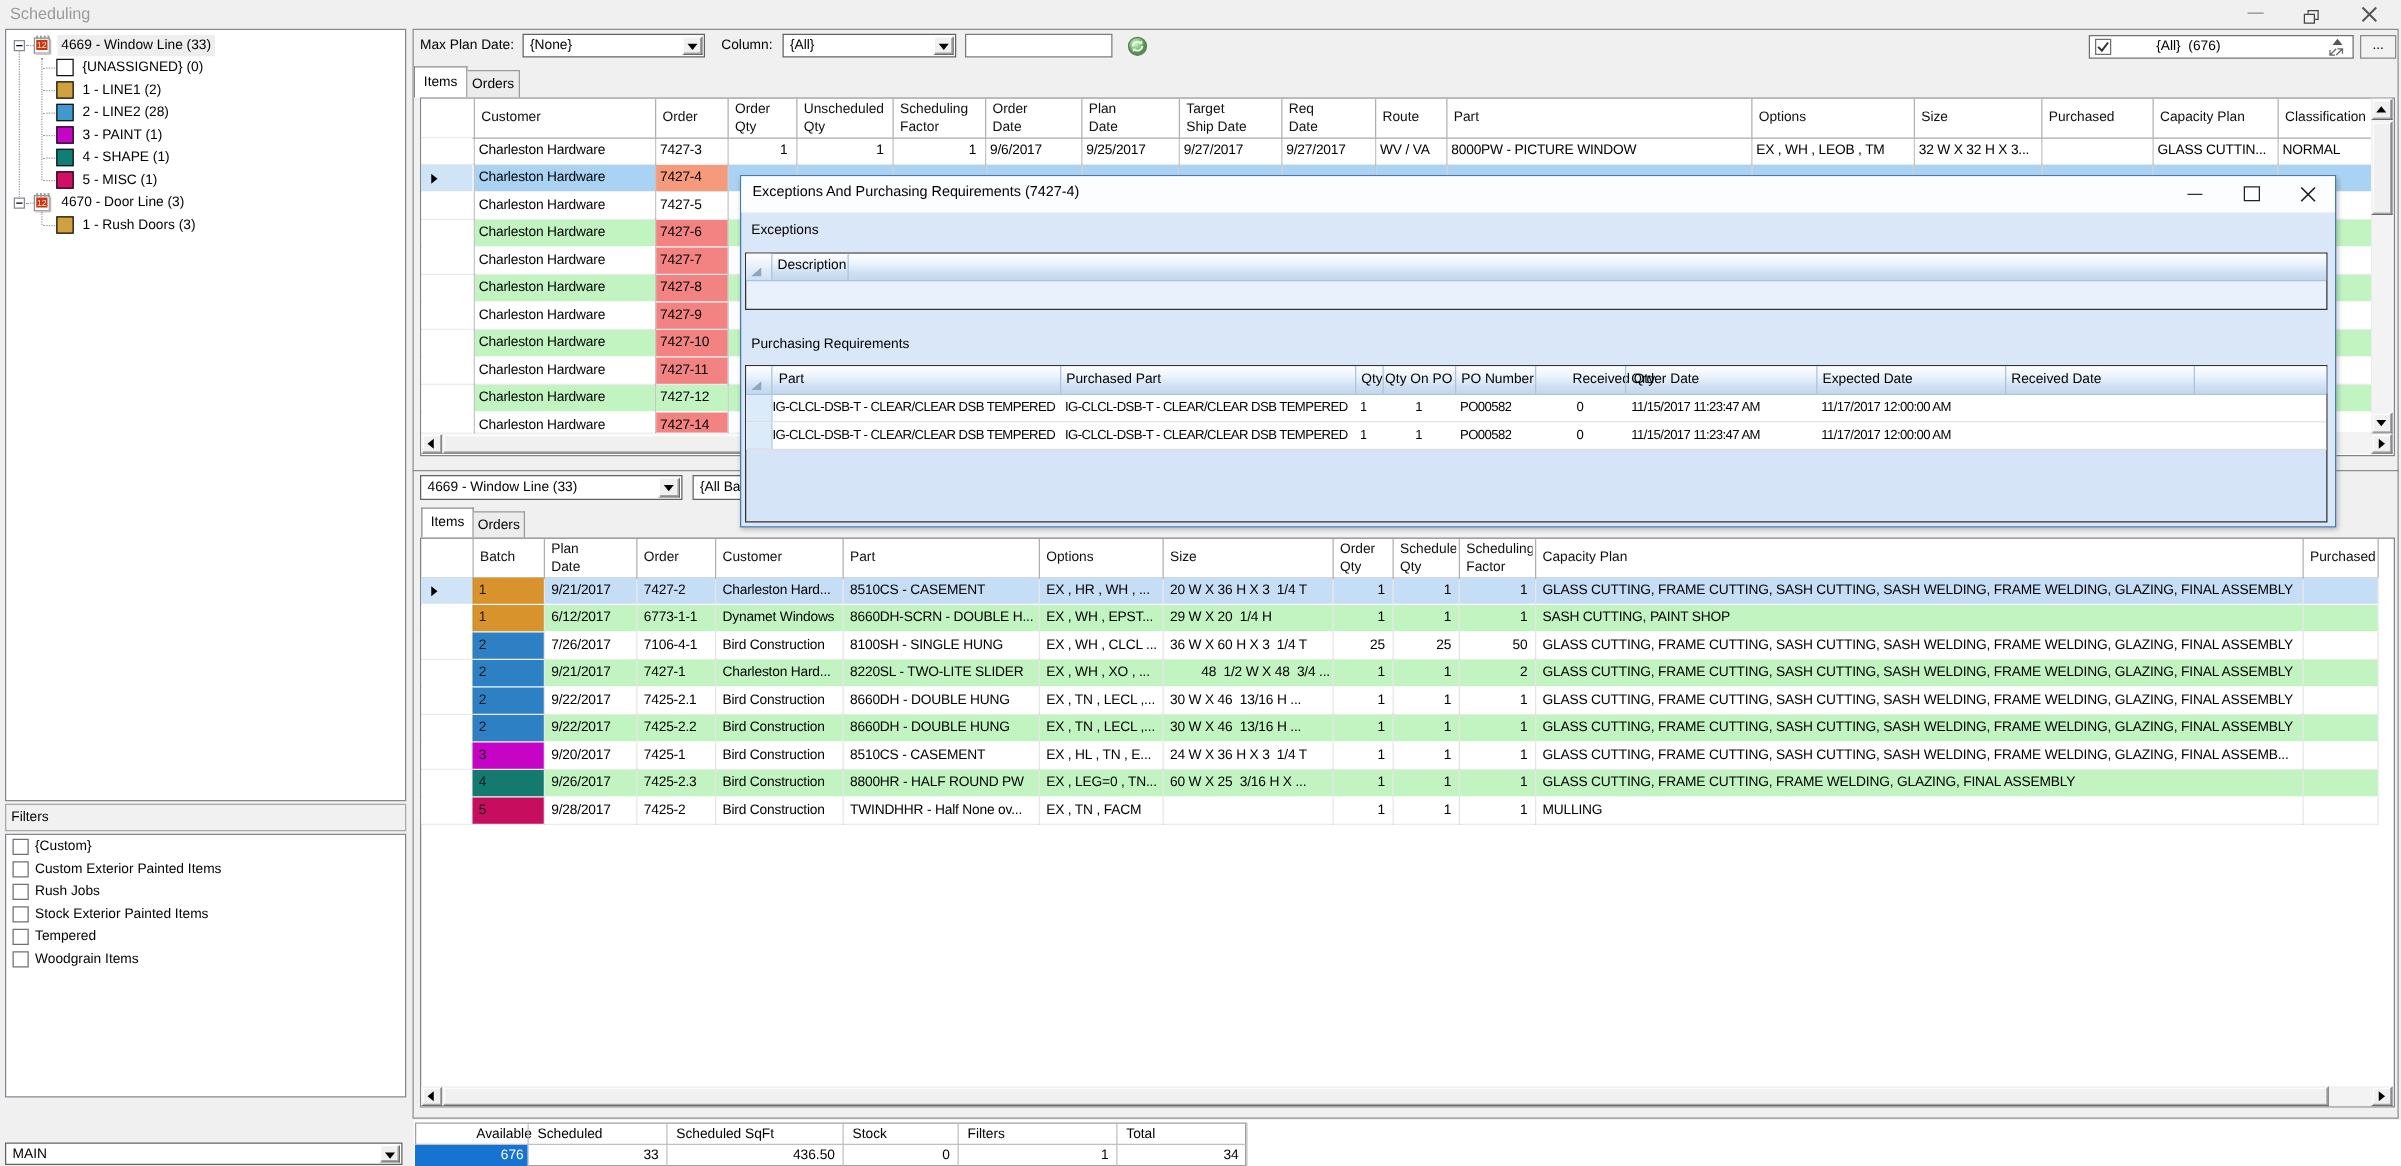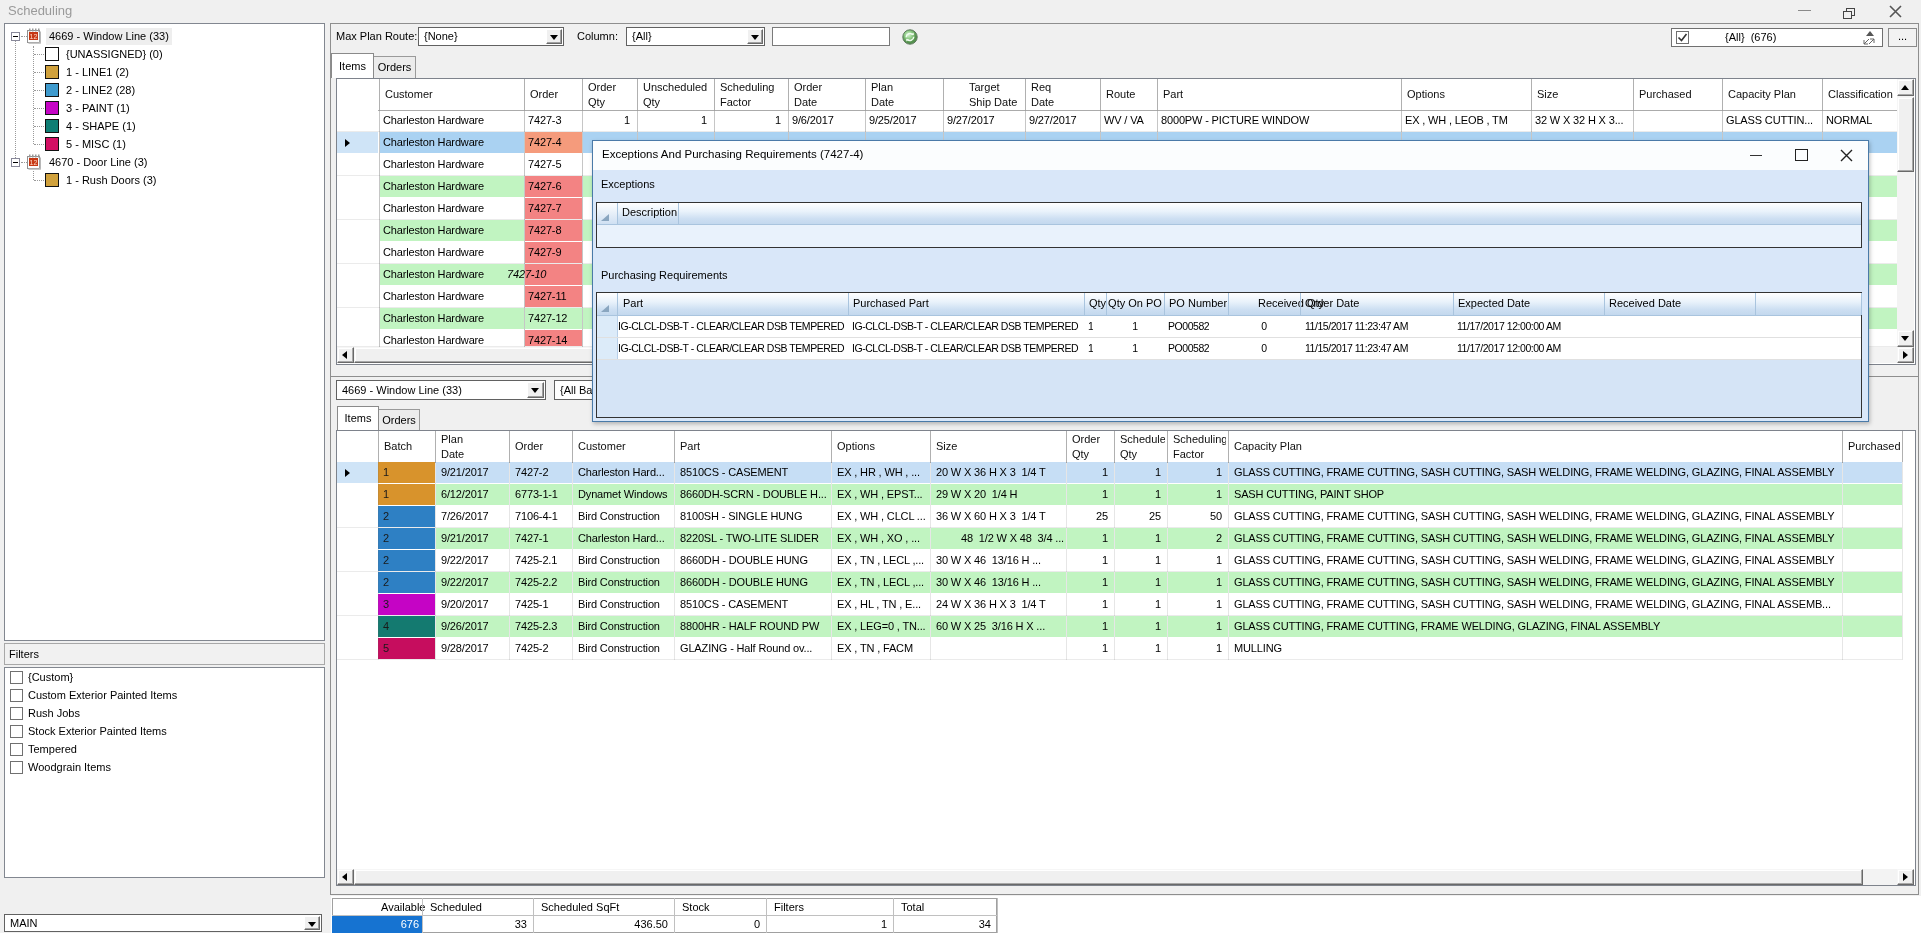--- a/index.html
+++ b/index.html
@@ -94,21 +94,21 @@
 <div class="abs" style="left:28px;top:741px;line-height:17px;">Tempered</div>
 <div class="chk" style="left:10px;top:761px;"></div>
 <div class="abs" style="left:28px;top:759px;line-height:17px;">Woodgrain Items</div>
 <div class="combo" style="left:4px;top:914px;width:318px;height:18px;">
     <div class="fld">MAIN</div>
     <div class="cbtn"></div>
   </div>
 <div class="abs" style="left:330px;top:23px;width:1589px;height:872px;border:1px solid #8e8e8e;background:#f0f0f0;"></div>
 <div class="abs" style="left:330px;top:376px;width:1589px;height:1px;background:#8e8e8e;"></div>
 <div class="abs" style="left:331px;top:896px;width:1590px;height:37px;background:#fff;"></div>
-<div class="abs" style="left:336px;top:30px;">Max Plan Route:</div>
+<div class="abs" style="left:336px;top:30px;">Max Plan Date:</div>
 <div class="combo" style="left:418px;top:27px;width:146px;height:19px;">
     <div class="fld">{None}</div>
     <div class="cbtn"></div>
   </div>
 <div class="abs" style="left:577px;top:30px;">Column:</div>
 <div class="combo" style="left:626px;top:27px;width:139px;height:19px;">
     <div class="fld">{All}</div>
     <div class="cbtn"></div>
   </div>
 <div class="abs" style="left:772px;top:27px;width:118px;height:19px;background:#fff;border:1px solid #7a7a7a;"></div>
@@ -157,21 +157,21 @@
 <div class="vline" style="left:714px;top:110px;height:237px;background:#d9d9d9;"></div>
 <div class="hdrtxt" style="left:720px;top:80px;width:66px;line-height:15px;">Scheduling<br>Factor</div>
 <div class="vline" style="left:788px;top:79px;height:31px;background:#b0b0b0;"></div>
 <div class="vline" style="left:788px;top:110px;height:237px;background:#d9d9d9;"></div>
 <div class="hdrtxt" style="left:794px;top:80px;width:69px;line-height:15px;">Order<br>Date</div>
 <div class="vline" style="left:865px;top:79px;height:31px;background:#b0b0b0;"></div>
 <div class="vline" style="left:865px;top:110px;height:237px;background:#d9d9d9;"></div>
 <div class="hdrtxt" style="left:871px;top:80px;width:70px;line-height:15px;">Plan<br>Date</div>
 <div class="vline" style="left:943px;top:79px;height:31px;background:#b0b0b0;"></div>
 <div class="vline" style="left:943px;top:110px;height:237px;background:#d9d9d9;"></div>
-<div class="hdrtxt" style="left:949px;top:80px;width:74px;line-height:15px;margin-left:20px;">Target<br>Ship Date</div>
+<div class="hdrtxt" style="left:949px;top:80px;width:74px;line-height:15px;">Target<br>Ship Date</div>
 <div class="vline" style="left:1025px;top:79px;height:31px;background:#b0b0b0;"></div>
 <div class="vline" style="left:1025px;top:110px;height:237px;background:#d9d9d9;"></div>
 <div class="hdrtxt" style="left:1031px;top:80px;width:67px;line-height:15px;">Req<br>Date</div>
 <div class="vline" style="left:1100px;top:79px;height:31px;background:#b0b0b0;"></div>
 <div class="vline" style="left:1100px;top:110px;height:237px;background:#d9d9d9;"></div>
 <div class="hdrtxt" style="left:1106px;top:88px;width:49px;">Route</div>
 <div class="vline" style="left:1157px;top:79px;height:31px;background:#b0b0b0;"></div>
 <div class="vline" style="left:1157px;top:110px;height:237px;background:#d9d9d9;"></div>
 <div class="hdrtxt" style="left:1163px;top:88px;width:236px;">Part</div>
 <div class="vline" style="left:1401px;top:79px;height:31px;background:#b0b0b0;"></div>
@@ -311,21 +311,21 @@
 <div class="abs" style="left:1101px;top:264px;width:56px;height:21px;background:#c1f4c1;"></div>
 <div class="abs" style="left:1158px;top:264px;width:243px;height:21px;background:#c1f4c1;"></div>
 <div class="abs" style="left:1402px;top:264px;width:129px;height:21px;background:#c1f4c1;"></div>
 <div class="abs" style="left:1532px;top:264px;width:101px;height:21px;background:#c1f4c1;"></div>
 <div class="abs" style="left:1634px;top:264px;width:88px;height:21px;background:#c1f4c1;"></div>
 <div class="abs" style="left:1723px;top:264px;width:99px;height:21px;background:#c1f4c1;"></div>
 <div class="abs" style="left:1823px;top:264px;width:74px;height:21px;background:#c1f4c1;"></div>
 <div class="abs" style="left:337px;top:264px;width:41px;height:21px;background:#fff;"></div>
 <div class="abs" style="left:525px;top:264px;width:57px;height:21px;background:#f38383;"></div>
 <div class="cell" style="left:383px;top:264px;width:139px;height:22px;">Charleston Hardware</div>
-<div class="cell" style="left:507px;top:264px;width:52px;height:22px;font-style:italic;">7427-10</div>
+<div class="cell" style="left:528px;top:264px;width:52px;height:22px;">7427-10</div>
 <div class="cell" style="left:582px;top:264px;width:48px;text-align:right;height:22px;">1</div>
 <div class="cell" style="left:637px;top:264px;width:70px;text-align:right;height:22px;">1</div>
 <div class="cell" style="left:714px;top:264px;width:67px;text-align:right;height:22px;">1</div>
 <div class="abs" style="left:337px;top:286px;width:41px;height:21px;background:#fff;"></div>
 <div class="abs" style="left:525px;top:286px;width:57px;height:21px;background:#f38383;"></div>
 <div class="cell" style="left:383px;top:286px;width:139px;height:22px;">Charleston Hardware</div>
 <div class="cell" style="left:528px;top:286px;width:52px;height:22px;">7427-11</div>
 <div class="cell" style="left:582px;top:286px;width:48px;text-align:right;height:22px;">1</div>
 <div class="cell" style="left:637px;top:286px;width:70px;text-align:right;height:22px;">1</div>
 <div class="cell" style="left:714px;top:286px;width:67px;text-align:right;height:22px;">1</div>
@@ -584,21 +584,21 @@
 <div class="cell" style="left:936px;top:616px;width:128px;">60 W X 25&nbsp;&nbsp;3/16 H X ...</div>
 <div class="cell" style="left:1066px;top:616px;width:42px;text-align:right;">1</div>
 <div class="cell" style="left:1114px;top:616px;width:47px;text-align:right;">1</div>
 <div class="cell" style="left:1167px;top:616px;width:55px;text-align:right;">1</div>
 <div class="cell" style="left:1234px;top:616px;width:606px;">GLASS CUTTING, FRAME CUTTING, FRAME WELDING, GLAZING, FINAL ASSEMBLY</div>
 <div class="abs" style="left:337px;top:638px;width:41px;height:21px;background:#fff;"></div>
 <div class="abs" style="left:378px;top:638px;width:57px;height:21px;background:#c60d5e;color:#1a1a1a;line-height:21px;padding-left:5px;">5</div>
 <div class="cell" style="left:441px;top:638px;width:66px;">9/28/2017</div>
 <div class="cell" style="left:515px;top:638px;width:55px;">7425-2</div>
 <div class="cell" style="left:578px;top:638px;width:94px;">Bird Construction</div>
-<div class="cell" style="left:680px;top:638px;width:149px;">GLAZING - Half Round ov...</div>
+<div class="cell" style="left:680px;top:638px;width:149px;">TWINDHHR - Half None ov...</div>
 <div class="cell" style="left:837px;top:638px;width:91px;">EX , TN , FACM</div>
 <div class="cell" style="left:1066px;top:638px;width:42px;text-align:right;">1</div>
 <div class="cell" style="left:1114px;top:638px;width:47px;text-align:right;">1</div>
 <div class="cell" style="left:1167px;top:638px;width:55px;text-align:right;">1</div>
 <div class="cell" style="left:1234px;top:638px;width:606px;">MULLING</div>
 <div class="hline" style="left:337px;top:659px;width:1565px;background:rgba(0,0,0,0.08);"></div>
 <div class="vline" style="left:378px;top:462px;height:198px;background:rgba(100,100,100,0.16);"></div>
 <div class="vline" style="left:435px;top:462px;height:198px;background:rgba(100,100,100,0.16);"></div>
 <div class="vline" style="left:509px;top:462px;height:198px;background:rgba(100,100,100,0.16);"></div>
 <div class="vline" style="left:572px;top:462px;height:198px;background:rgba(100,100,100,0.16);"></div>

